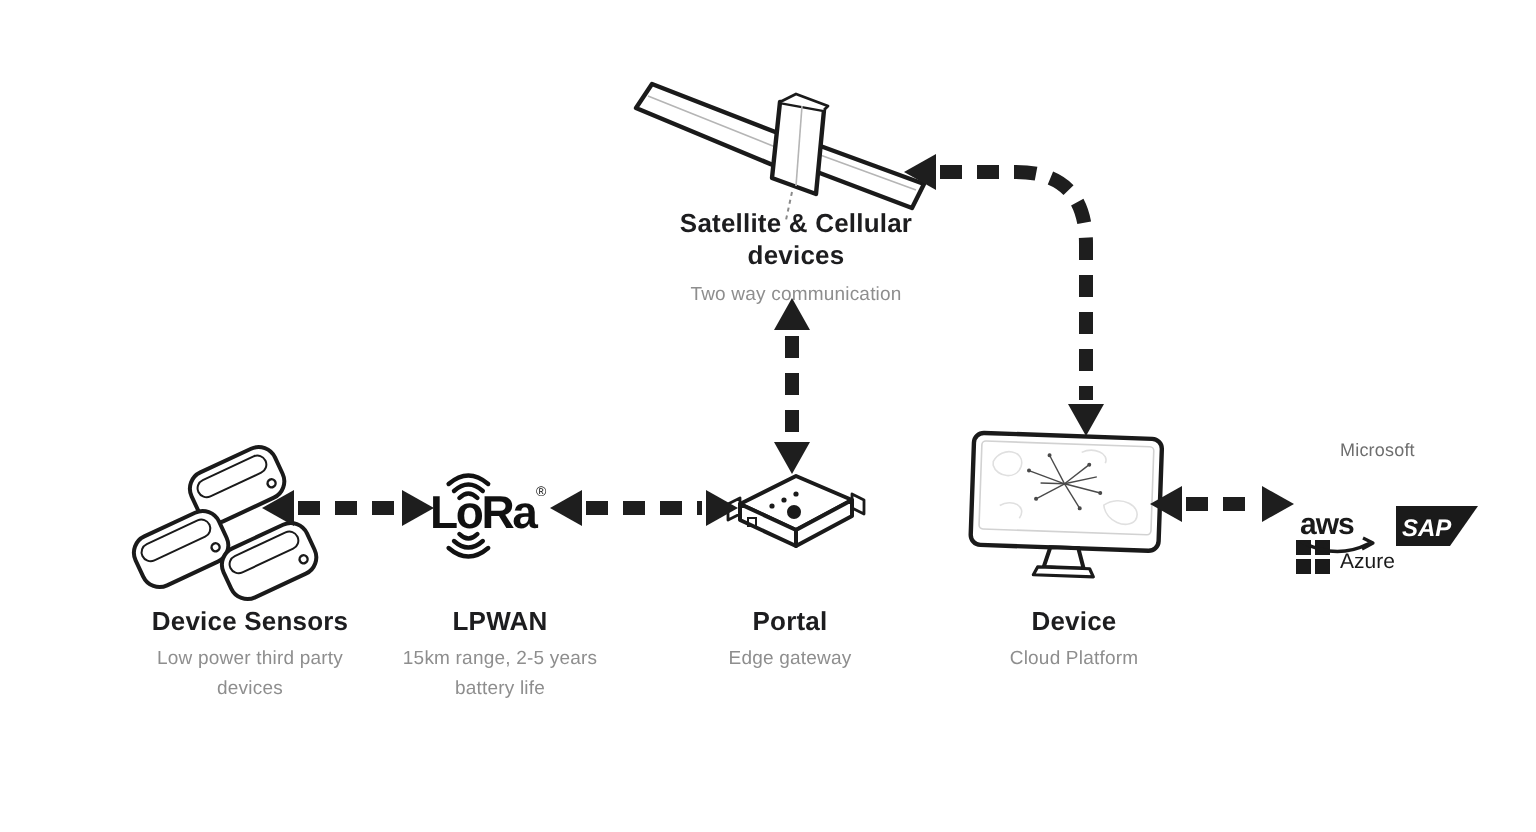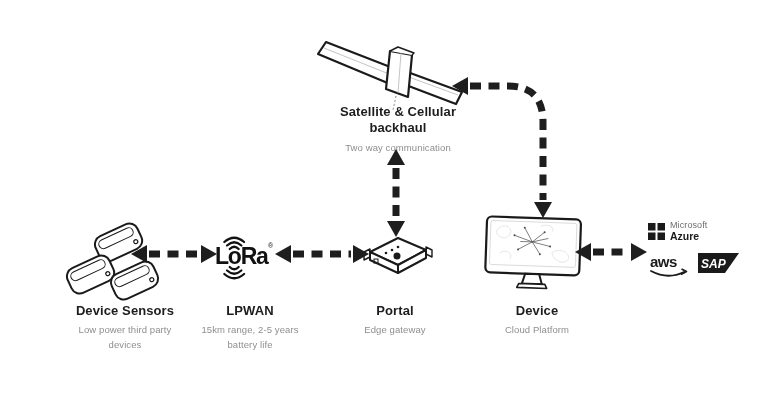--- a/index.html
+++ b/index.html
@@ -12,22 +12,22 @@
     position:absolute;transform:translateX(-50%);text-align:center;
   }
   .node-title{
     font-size:13px;font-weight:700;color:#1d1d1f;letter-spacing:.1px;line-height:1.25;
   }
   .node-sub{
     font-size:9.5px;color:#8e8e8e;line-height:1.5;margin-top:4px;letter-spacing:.1px;
   }
   svg{display:block;}
   .ms-line1{font-size:9px;color:#6e6e6e;line-height:1.15;letter-spacing:.1px;}
-  .ms-line2{font-size:10.5px;color:#1a1a1a;font-weight:700;line-height:1.15;}
-  .azure-wrap{display:flex;align-items:center;gap:5px;}
+  .ms-line2{font-size:10.5px;color:#1a1a1a;font-weight:400;line-height:1.15;margin-top:45px;}
+  .azure-wrap{display:flex;align-items:flex-end;gap:5px;}
 </style>
 </head>
 <body>
 
 <div id="canvas">
 
   <svg class="abs" style="left:310px;top:26px;" width="164" height="88" viewBox="0 0 164 88">
 
     <path d="M16,16 L88,44 L80,58 L8,28 Z" fill="#fff" stroke="#1a1a1a" stroke-width="2.2" stroke-linejoin="round"></path>
     <path d="M14,22 L84,50" fill="none" stroke="#b5b5b5" stroke-width="0.8"></path>
@@ -38,21 +38,21 @@
     <path d="M80,25 L102,29 L98,71 L76,63 Z" fill="#fff" stroke="#1a1a1a" stroke-width="2.2" stroke-linejoin="round"></path>
     <path d="M80,25 L88,21 L104,27 L102,29" fill="#fff" stroke="#1a1a1a" stroke-width="1.4" stroke-linejoin="round"></path>
     <path d="M91,27 L88,67" fill="none" stroke="#b5b5b5" stroke-width="0.8"></path>
 
     <path d="M86,70 L83,84" fill="none" stroke="#8a8a8a" stroke-width="1" stroke-dasharray="2 2"></path>
   </svg>
 
   <div class="node" style="left:398px;top:104px;width:160px;">
     <div class="node-title">
       <span style="display:block">Satellite &amp; Cellular</span>
-      <span style="display:block">backhaul</span>
+      <span style="display:block">devices</span>
     </div>
     <div class="node-sub">Two way communication</div>
   </div>
 
   <svg class="abs" style="left:62px;top:214px;" width="108" height="92" viewBox="0 0 108 92">
     <g transform="translate(30,26) rotate(-25)">
       <rect x="0" y="0" width="46" height="27" rx="9" fill="#fff" stroke="#1a1a1a" stroke-width="2"></rect>
       <rect x="4" y="4" width="37" height="9" rx="4.5" fill="none" stroke="#1a1a1a" stroke-width="1"></rect>
       <circle cx="39" cy="20" r="2" fill="none" stroke="#1a1a1a" stroke-width="1.2"></circle>
     </g>

